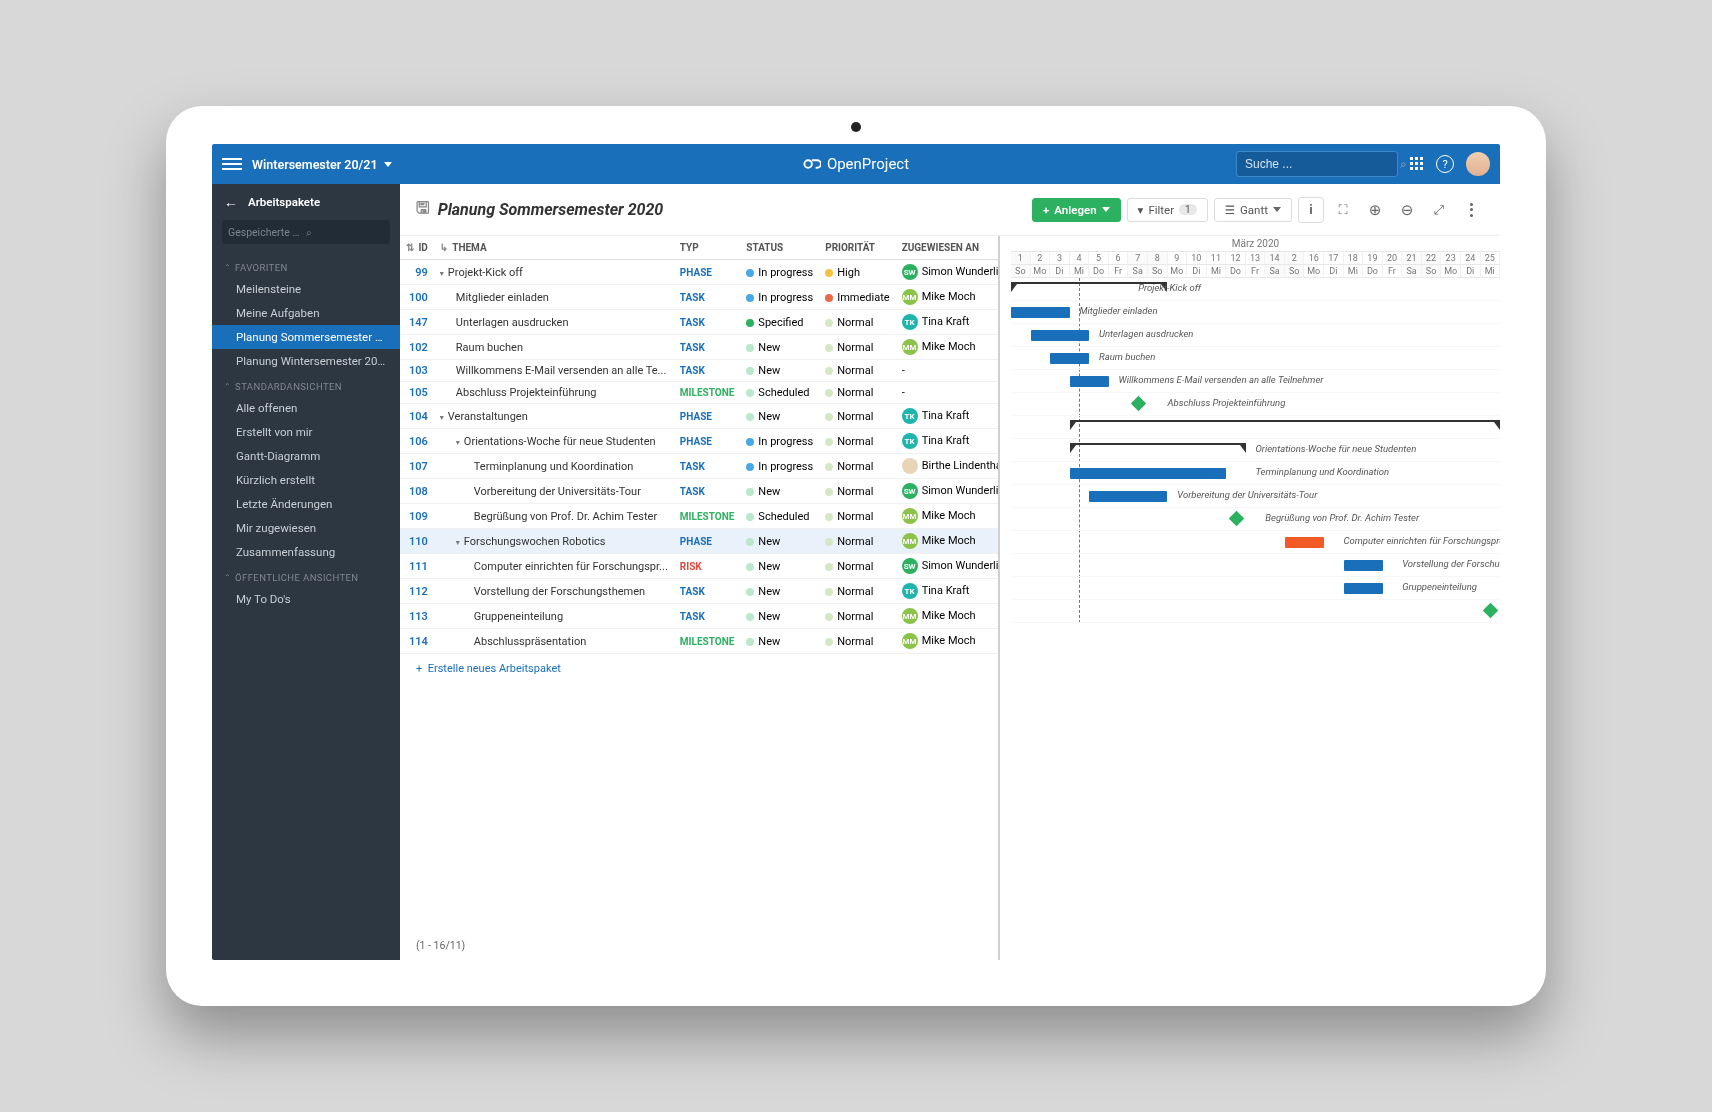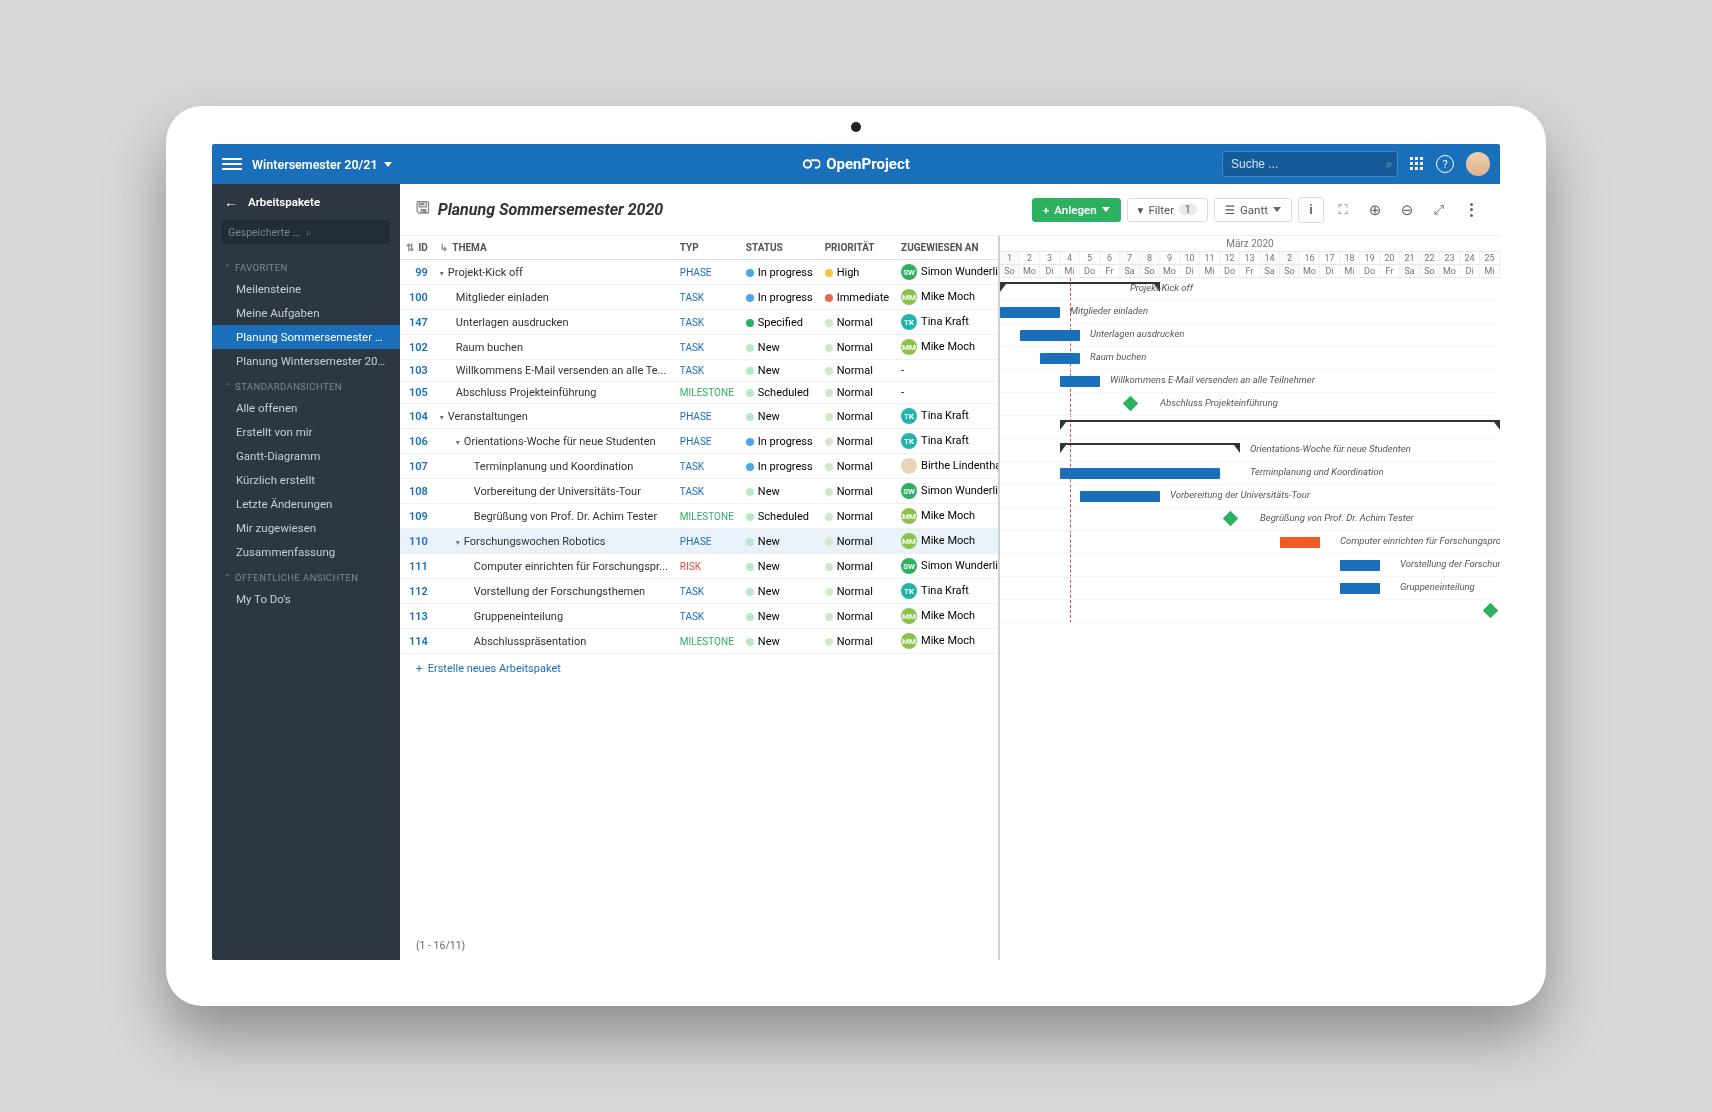--- a/index.html
+++ b/index.html
@@ -44,24 +44,24 @@
     color: #fff;
     display: flex;
     align-items: center;
     padding: 0 10px;
     font-size: 12.5px;
   }
   .hamburger { width: 20px; display:flex; flex-direction:column; gap:3px; cursor:pointer; margin-right:10px;}
   .hamburger span { height:2px; background:#fff; }
   .project-select { font-weight:600; display:flex; align-items:center; gap:6px; cursor:pointer;}
   .caret-down { width:0;height:0;border-left:4px solid transparent;border-right:4px solid transparent;border-top:5px solid #fff;}
-  .brand { position:absolute; left:50%; transform:translateX(-50%); display:flex; align-items:center; gap:6px; font-weight:700; font-size:15px;}
+  .brand { position:absolute; left:50%; transform:translateX(-50%); display:flex; align-items:center; gap:6px; font-weight:400; font-size:15px;}
   .brand svg { width:18px; height:18px; }
   .topbar-right { margin-left:auto; display:flex; align-items:center; gap:12px;}
-  .search-wrap { display:flex; align-items:center; background:#155a99; border:1px solid #3d8acb; border-radius:3px; height:26px; padding:0 8px; width:176px; }
+  .search-wrap { display:flex; align-items:center; background:#155a99; border:1px solid #3d8acb; border-radius:3px; height:26px; padding:0 8px; width:162px; }
   .search-wrap input { background:transparent; border:none; outline:none; color:#fff; font-size:12px; flex:1;}
   .search-wrap input::placeholder { color:#cfe3f3; }
   .grid-icon { width:14px;height:14px; display:grid; grid-template-columns:repeat(3,3px); grid-template-rows:repeat(3,3px); gap:2px; cursor:pointer;}
   .grid-icon span{background:#fff;}
   .help-icon { width:18px;height:18px;border:1.5px solid #fff;border-radius:50%;display:flex;align-items:center;justify-content:center;font-size:11px;cursor:pointer;}
   .avatar-top { width:24px;height:24px;border-radius:50%;background:linear-gradient(#f0d0b0,#e0b090);cursor:pointer;}
 
   .body { flex:1; display:flex; overflow:hidden; }
 
   
@@ -89,33 +89,33 @@
   .btn.green { background:#2cb161; border-color:#2cb161; color:#fff; font-weight:600;}
   .filter-badge { background:#e8e8e8; border-radius:9px; padding:0 6px; font-size:10px; color:#555;}
   .tb-icon { width:26px;height:26px;border:1px solid #dcdcdc;border-radius:3px;display:flex;align-items:center;justify-content:center;color:#666;cursor:pointer;font-size:13px;}
   .tb-icon.nb { border:none; }
   .kebab { display:flex;flex-direction:column;gap:2.5px;align-items:center;justify-content:center;}
   .kebab span{width:3px;height:3px;border-radius:50%;background:#666;}
 
   
   .content { flex:1; display:flex; overflow:hidden; }
   .table-pane { width:600px; overflow:hidden; display:flex; flex-direction:column; border-right:2px solid #d0d0d0;}
-  .gantt-pane { flex:1; overflow:hidden; position:relative; }
+  .gantt-pane { flex:1; overflow:hidden; position:relative;margin-left:11px; }
 
   
   table { width:100%; border-collapse:collapse; font-size:11px; }
   thead th { text-align:left; padding:6px 6px; font-size:10px; color:#555; font-weight:700; border-bottom:1px solid #ddd; white-space:nowrap;}
   tbody td { padding:4px 6px; border-bottom:1px solid #f0f0f0; white-space:nowrap; vertical-align:middle;}
   tbody tr.highlight td { background:#e9f2fa;margin-top:31px; }
   .id { color:#1a6fbb; font-weight:600; text-align:right; width:36px;}
   .theme { color:#333; }
   .indent1 { padding-left:16px; }
   .indent2 { padding-left:34px; }
   .chev { color:#777; margin-right:4px; font-size:8px;}
-  .typ { font-weight:400; font-size:10px;}
+  .typ { font-weight:700; font-size:10px;}
   .typ.phase { color:#1a6fbb; }
   .typ.task { color:#1a6fbb; }
   .typ.milestone { color:#2cb161; }
   .typ.risk { color:#e04a3f; }
   .dot { width:8px;height:8px;border-radius:50%;display:inline-block;margin-right:4px;vertical-align:middle;}
   .stat-prog{background:#4aa8e8;}
   .stat-spec{background:#2cb161;}
   .stat-new{background:#b9e8cc;}
   .stat-sched{background:#b9e8cc;}
   .pri-high{background:#f5c242;}

